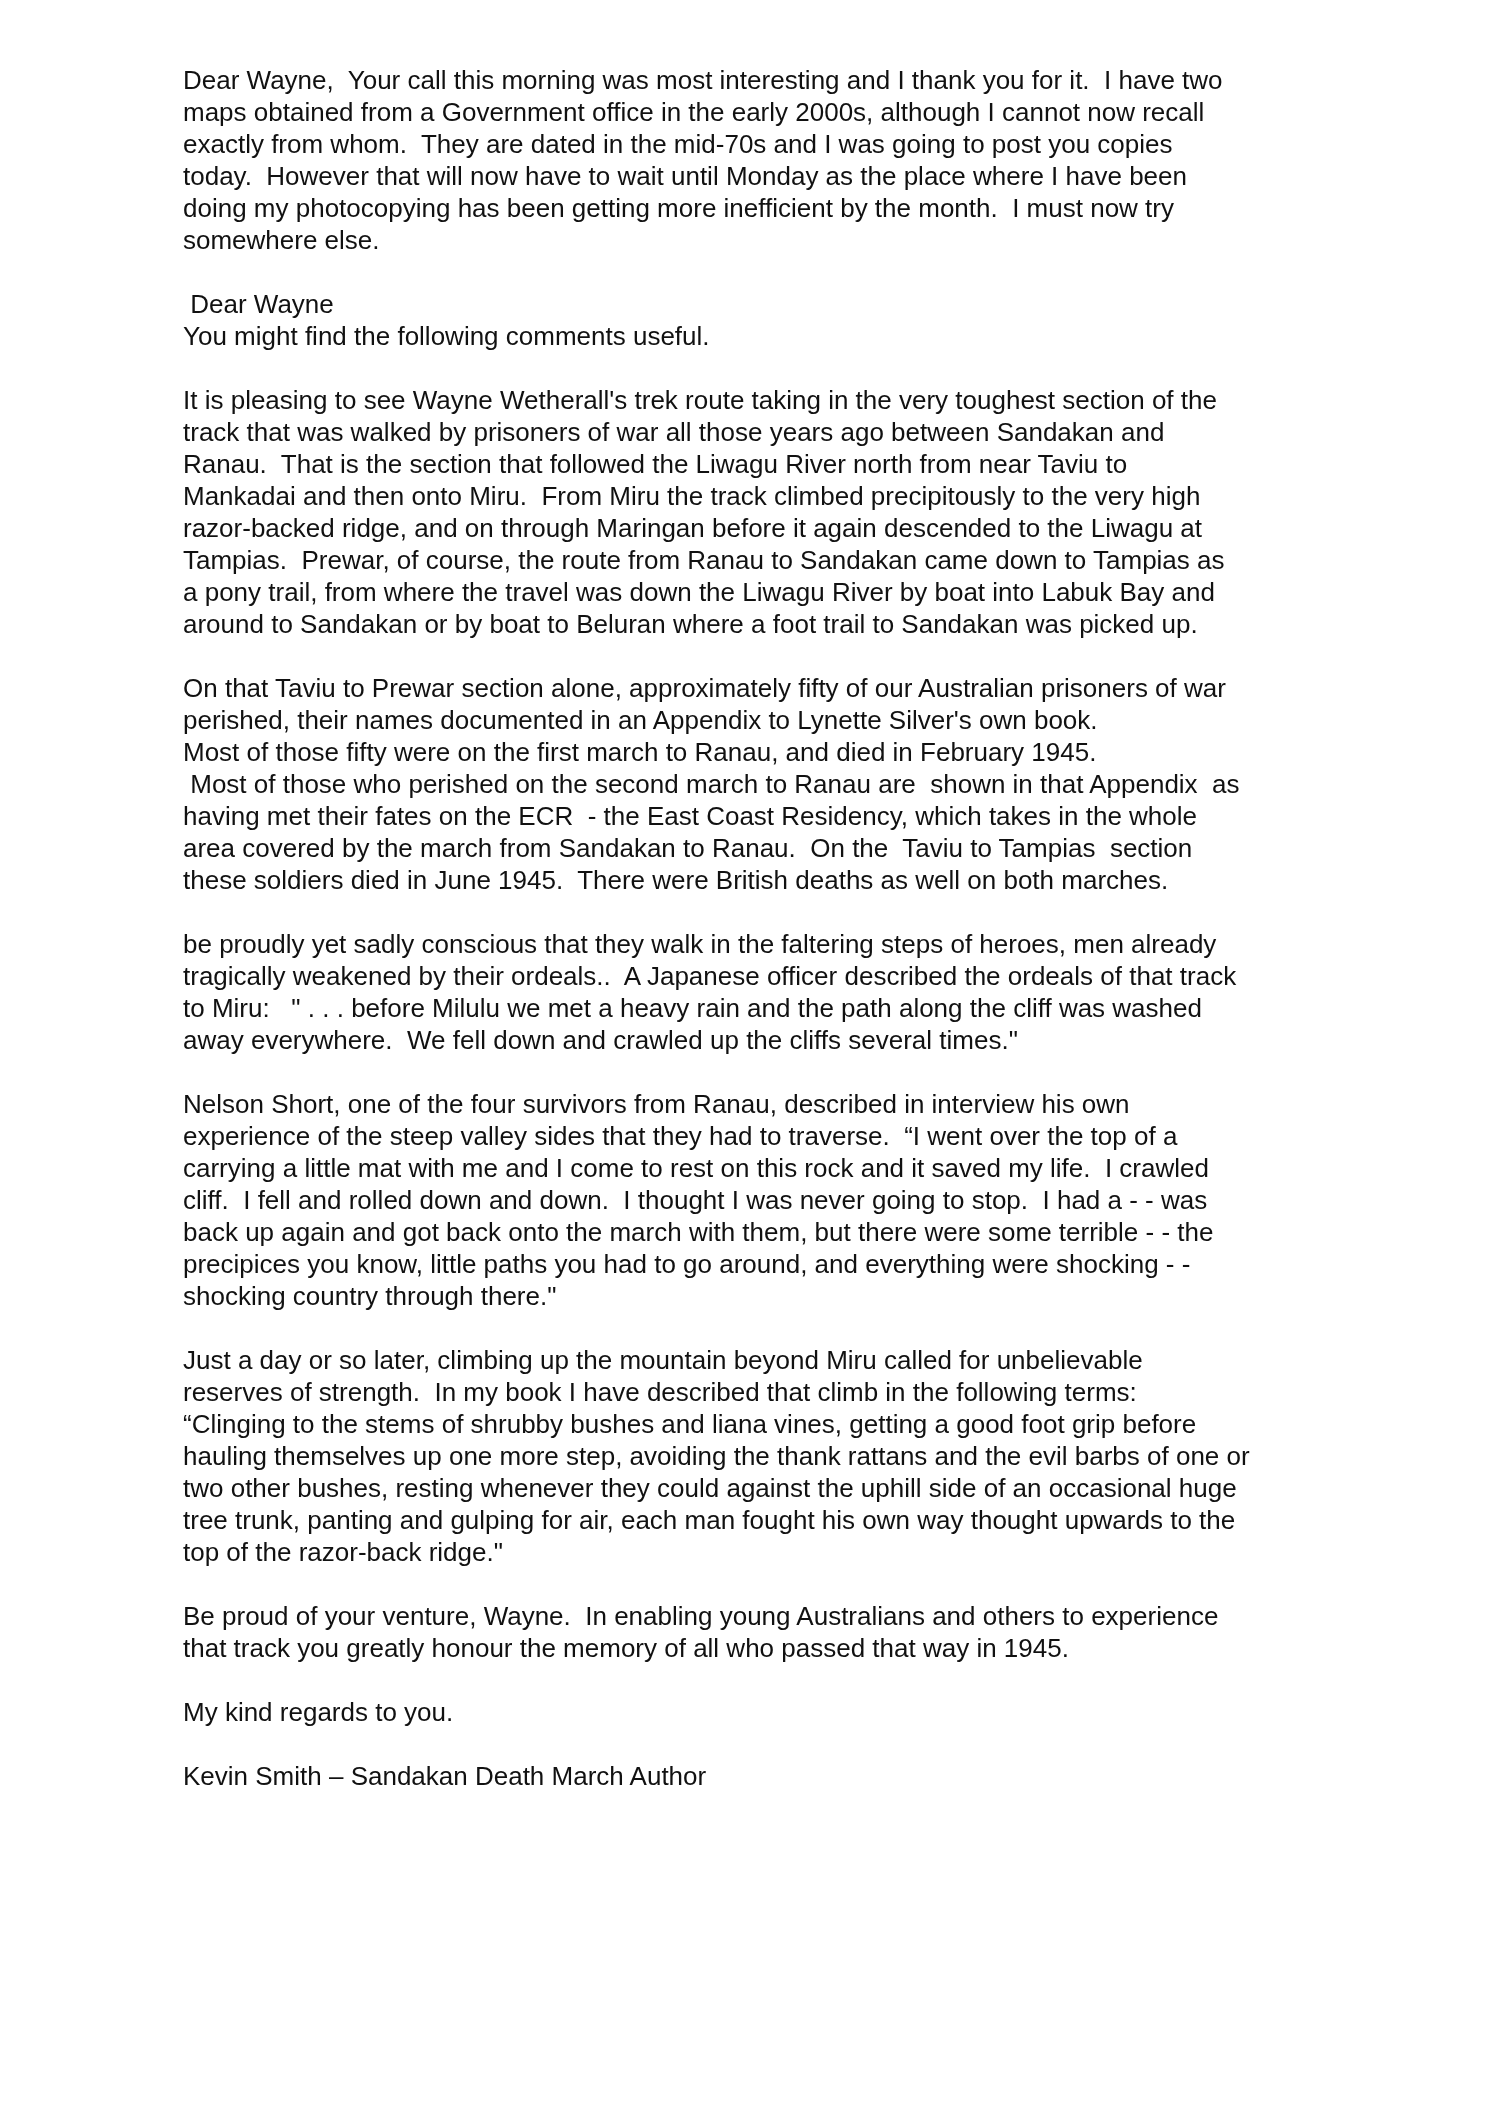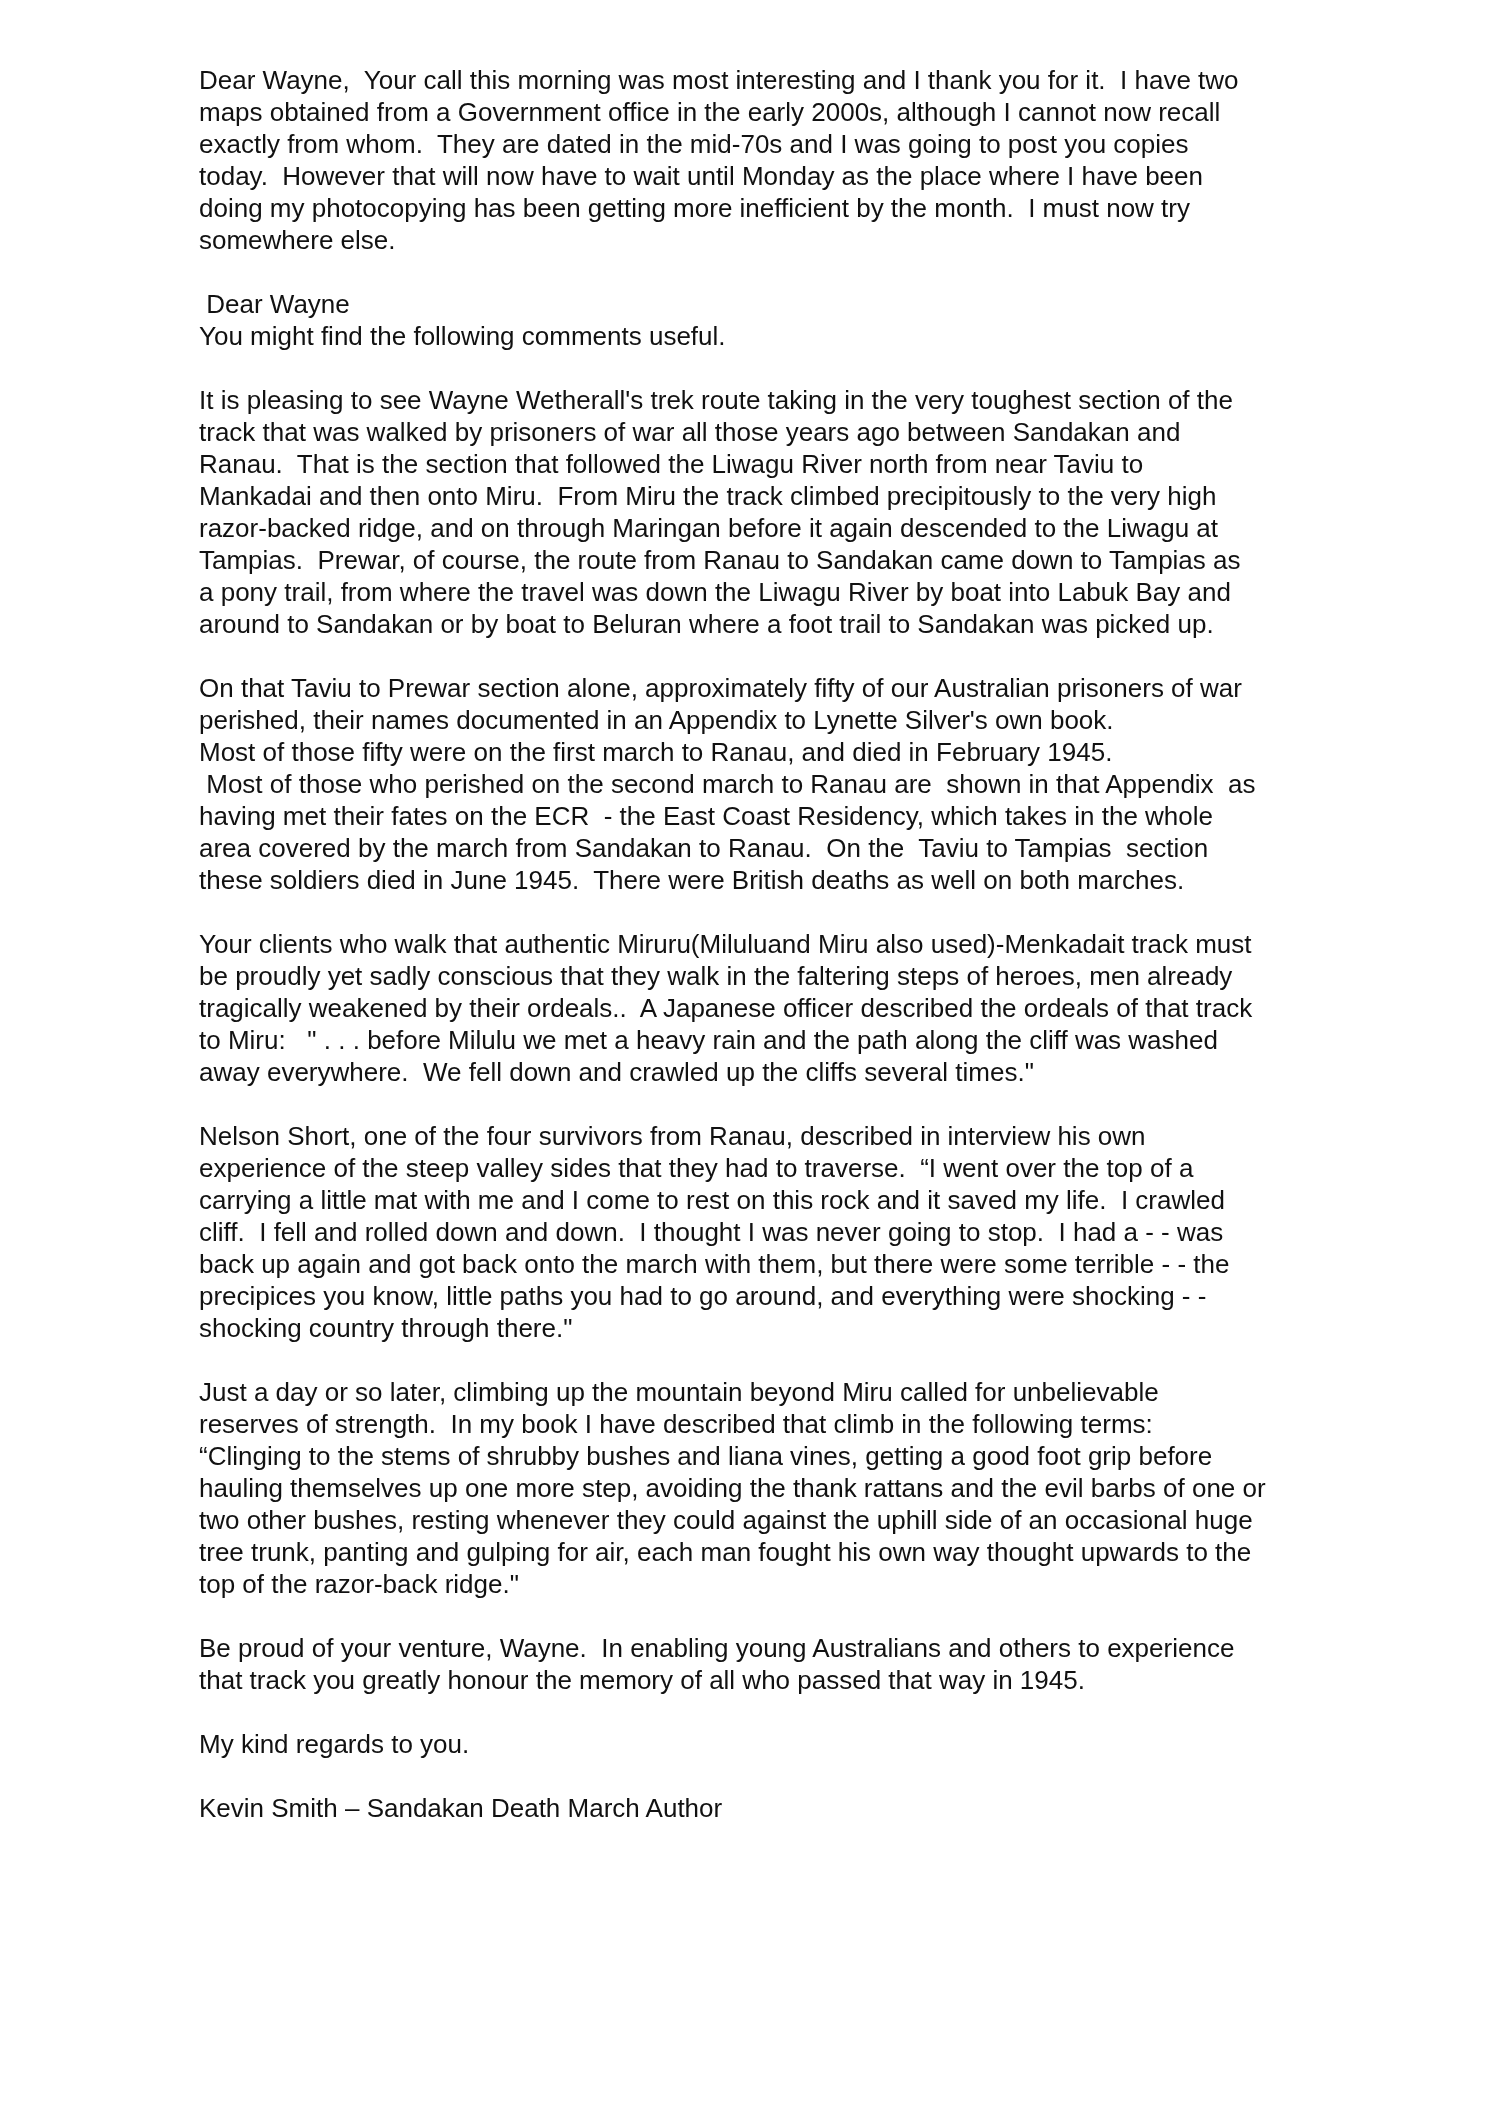--- a/index.html
+++ b/index.html
@@ -2,21 +2,21 @@
 <html><head>
 <meta charset="utf-8">
 <style>
   html, body { margin: 0; padding: 0; background: #ffffff; }
   body { width: 1500px; height: 2120px; position: relative; overflow: hidden; }
   .page {
     position: absolute; left: 183px; top: 64px; width: 1150px;
     font-family: "Liberation Sans", sans-serif;
     font-size: 26px; line-height: 32px; color: #111111;
   }
-  .para { margin: 0 0 32px 16px; white-space: normal; }
+  .para { margin: 0 0 32px 0; white-space: normal; }
   .line { display: block; white-space: pre; }
   .it { }
   .tight { margin-bottom: 0; }
 </style>
 </head>
 <body>
 
 <div class="page">
 
   <div class="para">
@@ -48,21 +48,20 @@
     <span class="line">On that Taviu to Prewar section alone, approximately fifty of our Australian prisoners of war</span>
     <span class="line">perished, their names documented in an Appendix to Lynette Silver's own book.</span>
     <span class="line">Most of those fifty were on the first march to Ranau, and died in February 1945.</span>
     <span class="line"> Most of those who perished on the second march to Ranau are  shown in that Appendix  as</span>
     <span class="line">having met their fates on the ECR  - the East Coast Residency, which takes in the whole</span>
     <span class="line">area covered by the march from Sandakan to Ranau.  On the  Taviu to Tampias  section</span>
     <span class="line">these soldiers died in June 1945.  There were British deaths as well on both marches.</span>
   </div>
 
   <div class="para">
-    <span class="line it">Your clients who walk that authentic Miruru(Miluluand Miru also used)-Menkadait track must</span>
     <span class="line it">be proudly yet sadly conscious that they walk in the faltering steps of heroes, men already</span>
     <span class="line it">tragically weakened by their ordeals..  A Japanese officer described the ordeals of that track</span>
     <span class="line"><span class="it">to Miru:   " . . . </span><span>before Milulu we met a heavy rain and the path along the cliff was washed</span></span>
     <span class="line"><span>away everywhere.  We fell down and crawled up the cliffs several times.</span><span class="it">"</span></span>
   </div>
 
   <div class="para">
     <span class="line it">Nelson Short, one of the four survivors from Ranau, described in interview his own</span>
     <span class="line"><span class="it">experience of the steep valley sides that they had to traverse.  “I</span><span> went over the top of a</span></span>
     <span class="line">carrying a little mat with me and I come to rest on this rock and it saved my life.  I crawled</span>

